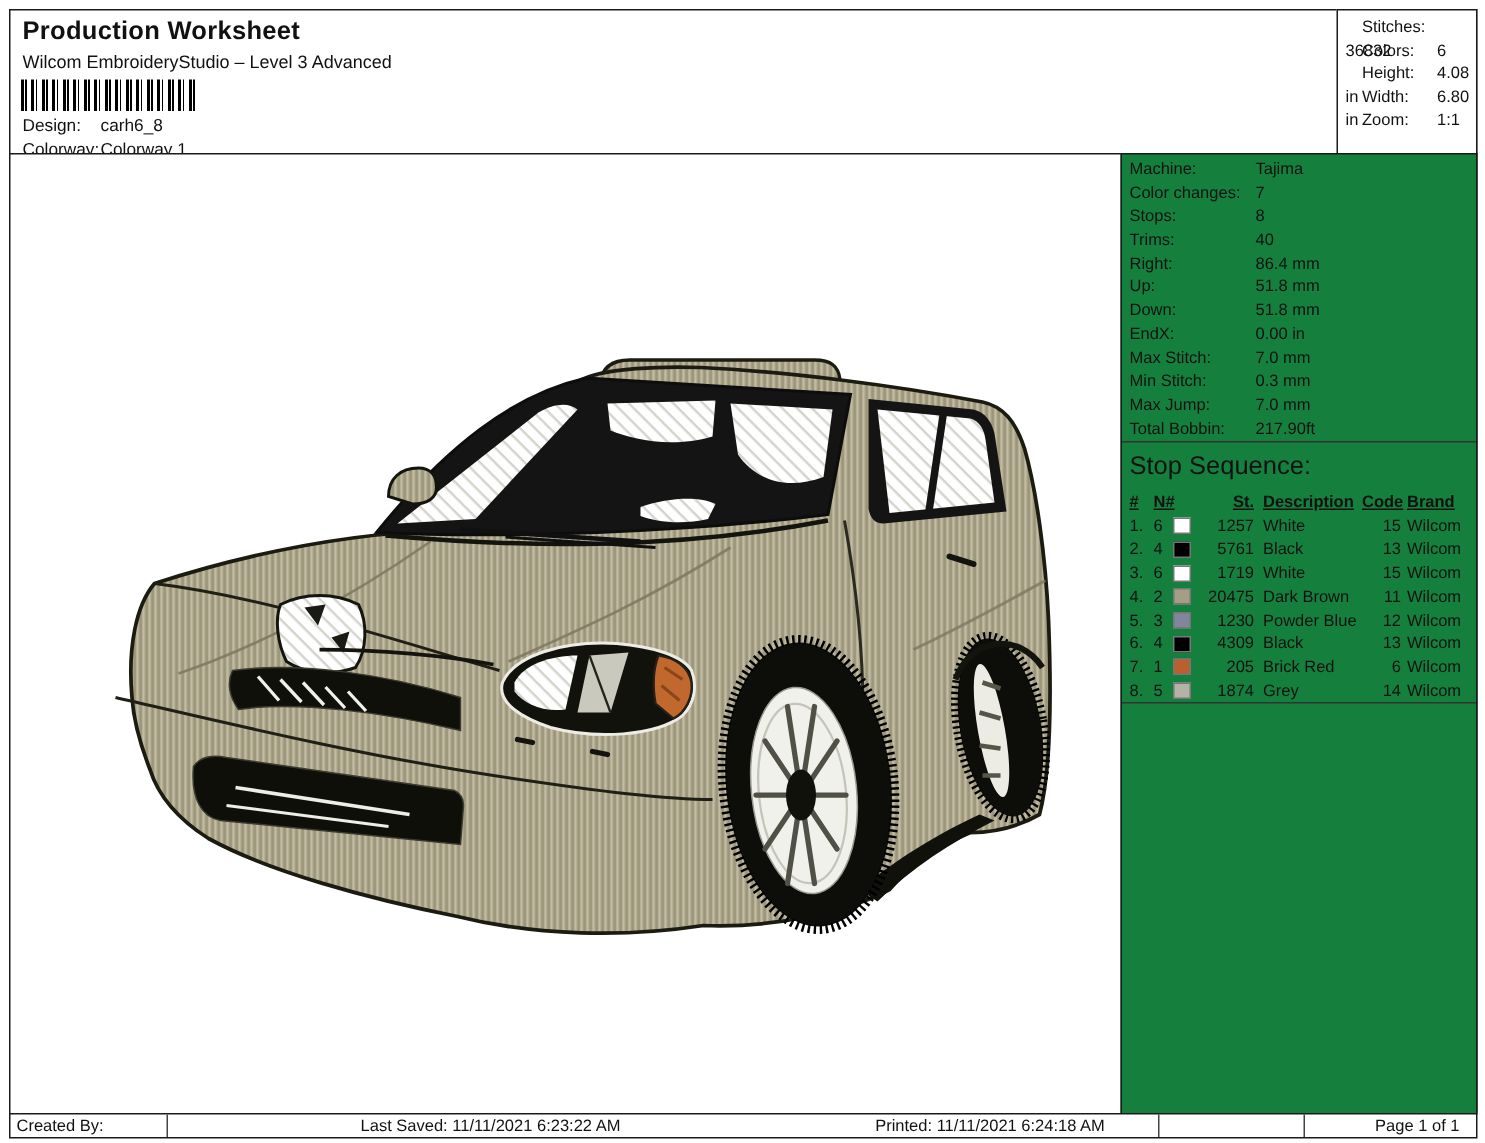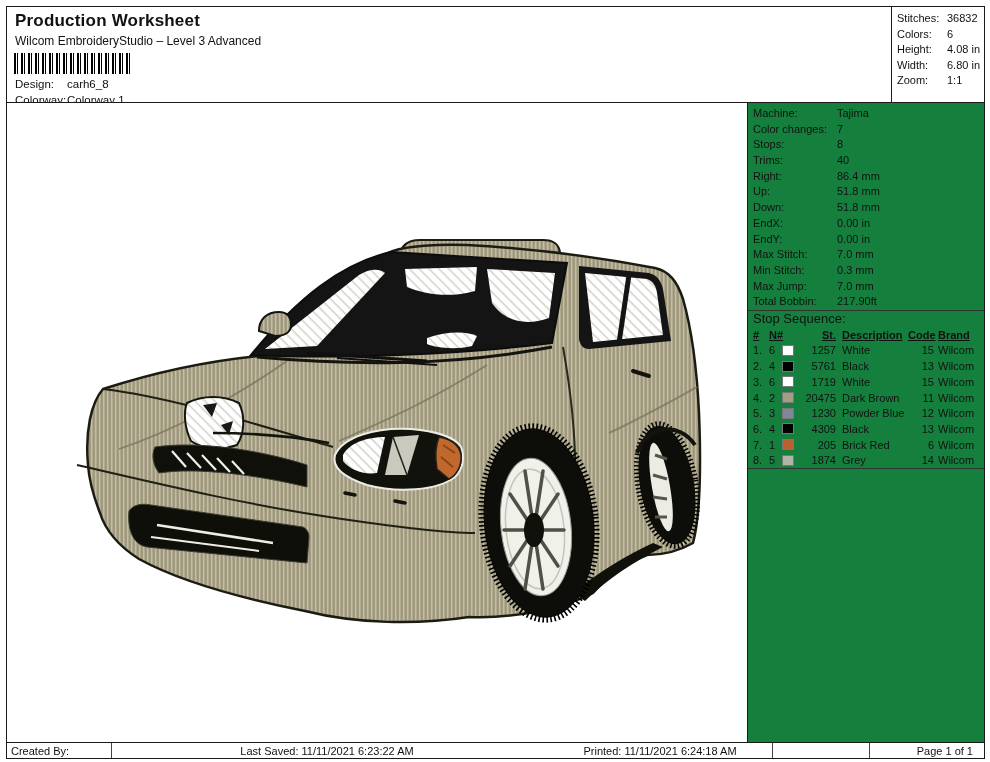--- a/index.html
+++ b/index.html
@@ -20,28 +20,28 @@
   #subtitle{left:8px;top:27px;font-size:12px;}
   #barcode{left:7px;top:46px;width:117px;height:21px;
     background:repeating-linear-gradient(90deg,#000 0 2px,#fff 2px 3px,#000 3px 4px,#fff 4px 7px,#000 7px 9px,#fff 9px 10px,#000 10px 11px,#fff 11px 14px);}
   .hdr-row{position:absolute;left:8px;font-size:11.5px;}
   .hdr-row .hl{display:inline-block;width:52px;}
   #design-row{top:71px;}
   #colorway-row{top:87px;}
 
   
   .stat-row{position:relative;height:15.6px;line-height:15.6px;font-size:11px;padding-left:5px;}
-  .stat-row .sl{display:inline-block;width:50px;}
+  .stat-row .sl{display:inline-block;width:50px;margin-left:11px;}
   #stats-inner{padding-top:4px;}
 
   
   #machine-rows{padding-top:3px;}
   .info-row{position:relative;height:15.7px;line-height:15.7px;font-size:11px;padding:0 5px;}
   .info-row .il{display:inline-block;width:84px;}
-  #stop-title{border-top:1px solid #333;height:16px;line-height:16px;font-size:13px;padding:0 5px;}
+  #stop-title{border-top:1px solid #333;height:16px;line-height:16px;font-size:17px;padding:8px 5px;}
   .seq-row{display:flex;align-items:center;height:15.7px;font-size:11px;padding:0 5px;box-sizing:border-box;}
   .seq-row .c-num{width:16px;}
   .seq-row .c-n{width:13px;}
   .seq-row .c-sw{width:12px;height:11px;border:1px solid #777;box-sizing:border-box;margin-right:4px;flex:none;}
   .seq-row .c-st{width:38px;text-align:right;margin-right:6px;}
   .seq-row .c-desc{width:66px;}
   .seq-row .c-code{width:26px;text-align:right;margin-right:4px;}
   .seq-row .c-brand{flex:1;}
   #seq-header{font-weight:bold;}
   #seq-header .c-sw{border:none;width:0;margin:0;}
@@ -207,21 +207,20 @@
   <div id="panel" class="box">
     <div id="machine-rows">
       <div class="info-row"><span class="il">Machine:</span><span>Tajima</span></div>
       <div class="info-row"><span class="il">Color changes:</span><span>7</span></div>
       <div class="info-row"><span class="il">Stops:</span><span>8</span></div>
       <div class="info-row"><span class="il">Trims:</span><span>40</span></div>
       <div class="info-row"><span class="il">Right:</span><span>86.4 mm</span></div>
       <div class="info-row"><span class="il">Up:</span><span>51.8 mm</span></div>
       <div class="info-row"><span class="il">Down:</span><span>51.8 mm</span></div>
       <div class="info-row"><span class="il">EndX:</span><span>0.00 in</span></div>
-      <div class="info-row"><span class="il">EndY:</span><span>0.00 in</span></div>
       <div class="info-row"><span class="il">Max Stitch:</span><span>7.0 mm</span></div>
       <div class="info-row"><span class="il">Min Stitch:</span><span>0.3 mm</span></div>
       <div class="info-row"><span class="il">Max Jump:</span><span>7.0 mm</span></div>
       <div class="info-row"><span class="il">Total Bobbin:</span><span>217.90ft</span></div>
     </div>
 
     <div id="stop-title">Stop Sequence:</div>
 
     <div id="seq-header" class="seq-row">
       <span class="c-num"><span>#</span></span>

